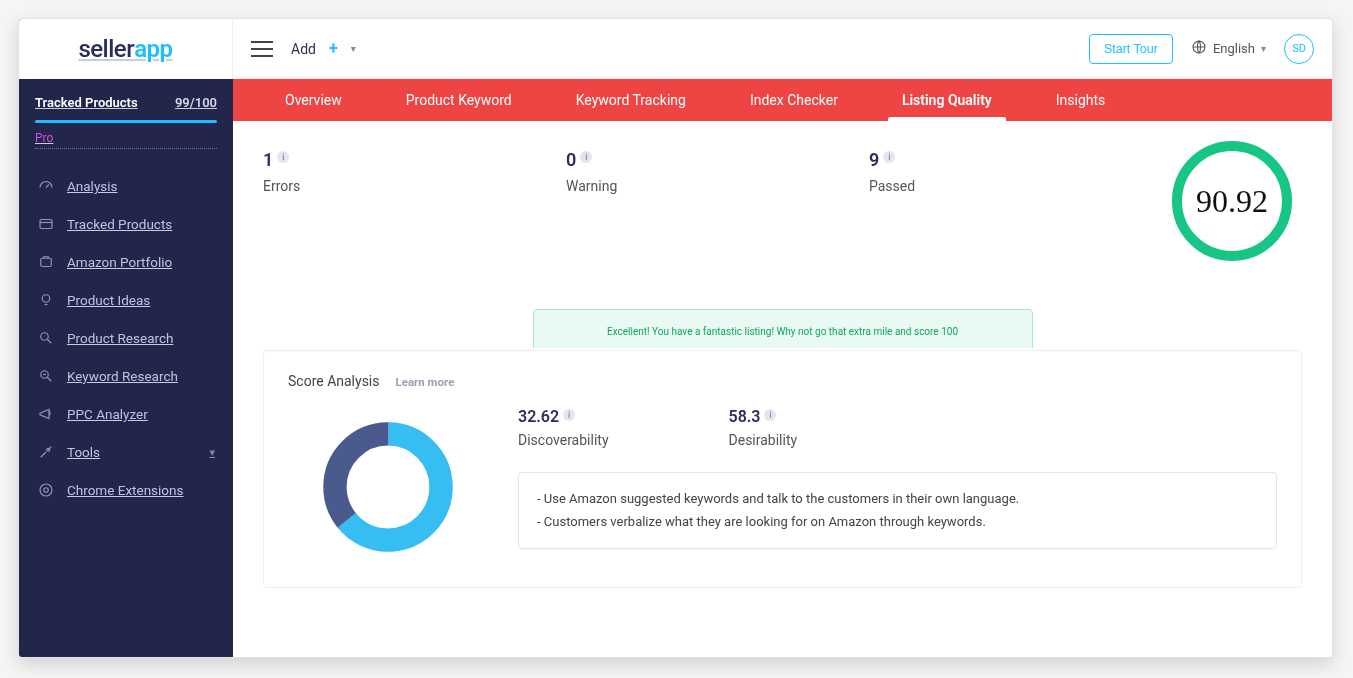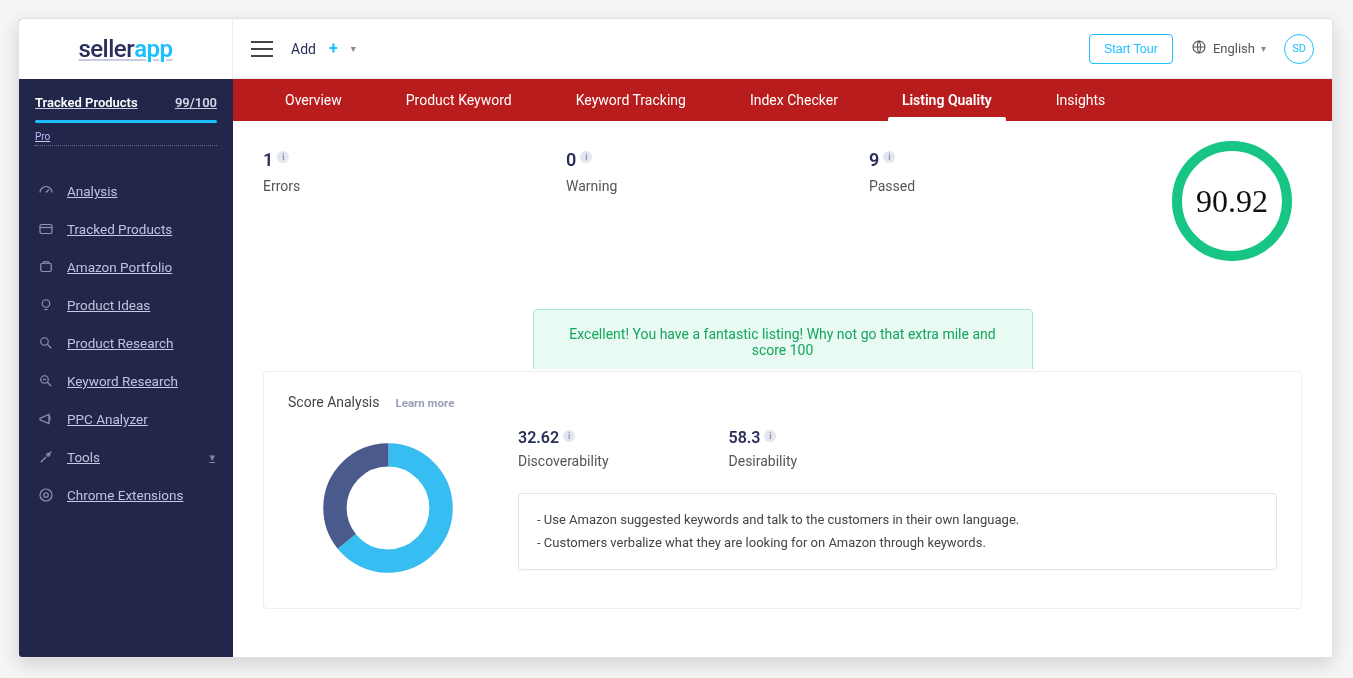--- a/index.html
+++ b/index.html
@@ -11,21 +11,21 @@
     display: flex; overflow: hidden; position: relative;
   }
   
   .sidebar { width: 214px; background: #22264a; color: #c9cce0; display: flex; flex-direction: column; text-decoration: underline; }
   .logo-box { height: 60px; background: #fff; display:flex; align-items:center; justify-content:center; border-right:1px solid #eee; }
   .logo { font-size: 24px; font-weight: 500; color: #2a2e5a; letter-spacing: -0.5px; }
   .logo .accent { color: #1cbfff; font-weight: 600; }
   .tracked-header { padding: 16px 16px 6px 16px; display:flex; justify-content:space-between; font-size:13px; font-weight:600; color:#fff;}
   .tracked-header .count { color:#d6d8e8;}
   .tracked-underline { height:3px; background:#1cbfff; margin: 4px 16px 8px 16px; border-radius:2px; }
-  .pro-label { margin: 0 16px 20px 16px; font-size:10px; color:#c4b5fd; border-bottom:1px dotted #6d7299; display:inline-block; padding-bottom:3px; }
+  .pro-label { margin: 0 16px 12px 16px; font-size:12px; color:#d946ef; border-bottom:1px dotted #6d7299; display:inline-block; padding-bottom:3px; }
   .nav { padding-top: 6px; }
   .nav-item { display:flex; align-items:center; gap:12px; padding:10px 18px; font-size:13.5px; color:#bfc3de; cursor:pointer; }
   .nav-icon { width:18px; height:18px; display:inline-flex; align-items:center; justify-content:center; opacity:0.7; }
   .nav-icon svg { stroke:#bfc3de; fill:none; }
   .nav-caret { margin-left:auto; font-size:11px; opacity:0.6; }
 
   
   .main { flex:1; display:flex; flex-direction:column; }
   .topbar { height:60px; border-bottom:1px solid #eee; display:flex; align-items:center; padding:0 18px; gap:18px; }
   .hamburger { width:22px; height:16px; display:flex; flex-direction:column; justify-content:space-between; cursor:pointer; }
@@ -33,35 +33,35 @@
   .add-btn { display:flex; align-items:center; gap:13px; font-size:14px; color:#2a2e5a; cursor:pointer; }
   .add-plus { color:#1cbfff; font-weight:700; font-size:16px; }
   .add-caret { font-size:10px; color:#888; }
   .top-spacer { flex:1; }
   .start-tour { border:1px solid #1cbfff; color:#1cbfff; background:transparent; padding:7px 14px; border-radius:4px; font-size:12.5px; cursor:pointer; }
   .lang { display:flex; align-items:center; gap:6px; font-size:13px; color:#555; cursor:pointer; }
   .globe-icon svg { stroke:#555; fill:none; }
   .avatar { width:30px; height:30px; border:1px solid #1cbfff; border-radius:50%; display:flex; align-items:center; justify-content:center; font-size:11px; color:#1cbfff; }
 
   
-  .tabstrip { height:42px; background:#b91c1c; display:flex; align-items:center; padding:0 20px; gap:0; color:#fff; font-size:14px; }
+  .tabstrip { height:42px; background:#ef4444; display:flex; align-items:center; padding:0 20px; gap:0; color:#fff; font-size:14px; }
   .tab { padding: 0 32px; height:100%; display:flex; align-items:center; cursor:pointer; position:relative; }
   .tab.active { font-weight:600; }
   .tab.active::after { content:""; position:absolute; left:18px; right:18px; bottom:0; height:4px; background:#fff; border-radius:2px 2px 0 0; }
 
   
   .content { flex:1; padding: 26px 30px 20px 30px; overflow:auto; background:#fff; position:relative; }
   .stats-row { display:flex; align-items:flex-start; gap: 0; }
   .stat { flex:1; padding-top:2px; }
   .stat-value { font-size:18px; font-weight:600; color:#2a2e5a; display:flex; align-items:flex-start; gap:4px; }
   .info-dot { width:12px; height:12px; border-radius:50%; background:#e4e6ef; color:#8a8fb0; font-size:9px; line-height:12px; text-align:center; display:inline-block; position:relative; top:2px; }
   .stat-label { font-size:14px; color:#555; margin-top:8px; }
   .score-ring { width:120px; height:120px; border-radius:50%; border:10px solid #17c585; display:flex; align-items:center; justify-content:center; font-family: Georgia, "Times New Roman", serif; font-size:32px; color:#111; margin-right:10px; margin-top:-6px; }
 
-  .alert-box { margin:48px auto 0 auto; width:500px; padding:16px 18px 14px 18px; border:1px solid #a5e7c8; background:#e8faf1; color:#14a560; font-size:14px; text-align:center; border-radius:4px 4px 0 0; }
+  .alert-box { margin:48px auto 0 auto; width:500px; padding:16px 18px 14px 18px; border:1px solid #a5e7c8; background:#e8faf1; color:#14a560; font-size:10px; text-align:center; border-radius:4px 4px 0 0; }
 
   .panel { border:1px solid #eee; border-radius:4px; padding:22px 24px 30px 24px; margin-top:-2px; background:#fff; position:relative; z-index:2; box-shadow:0 -2px 0 #fff; }
   .panel-head { display:flex; align-items:baseline; gap:16px; margin-bottom:18px; }
   .panel-title { font-size:14px; color:#444; }
   .panel-learn { font-size:11.5px; color:#9aa0b5; cursor:pointer;font-weight:bold; }
 
   .analysis-body { display:flex; gap:30px; align-items:flex-start; }
   .donut-wrap { width:200px; display:flex; justify-content:center; padding-top:10px; }
 
   .metrics { flex:1; }

